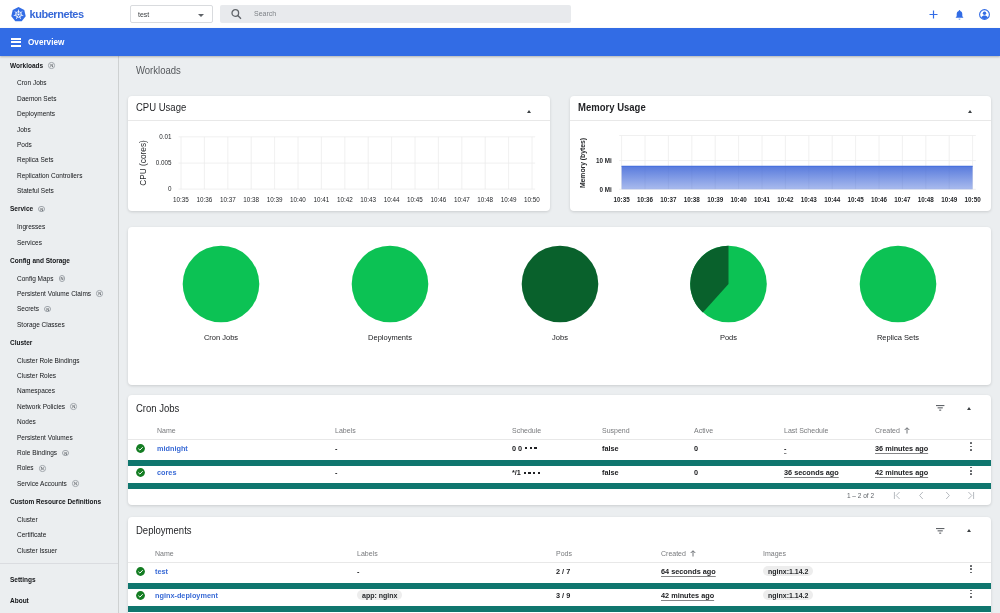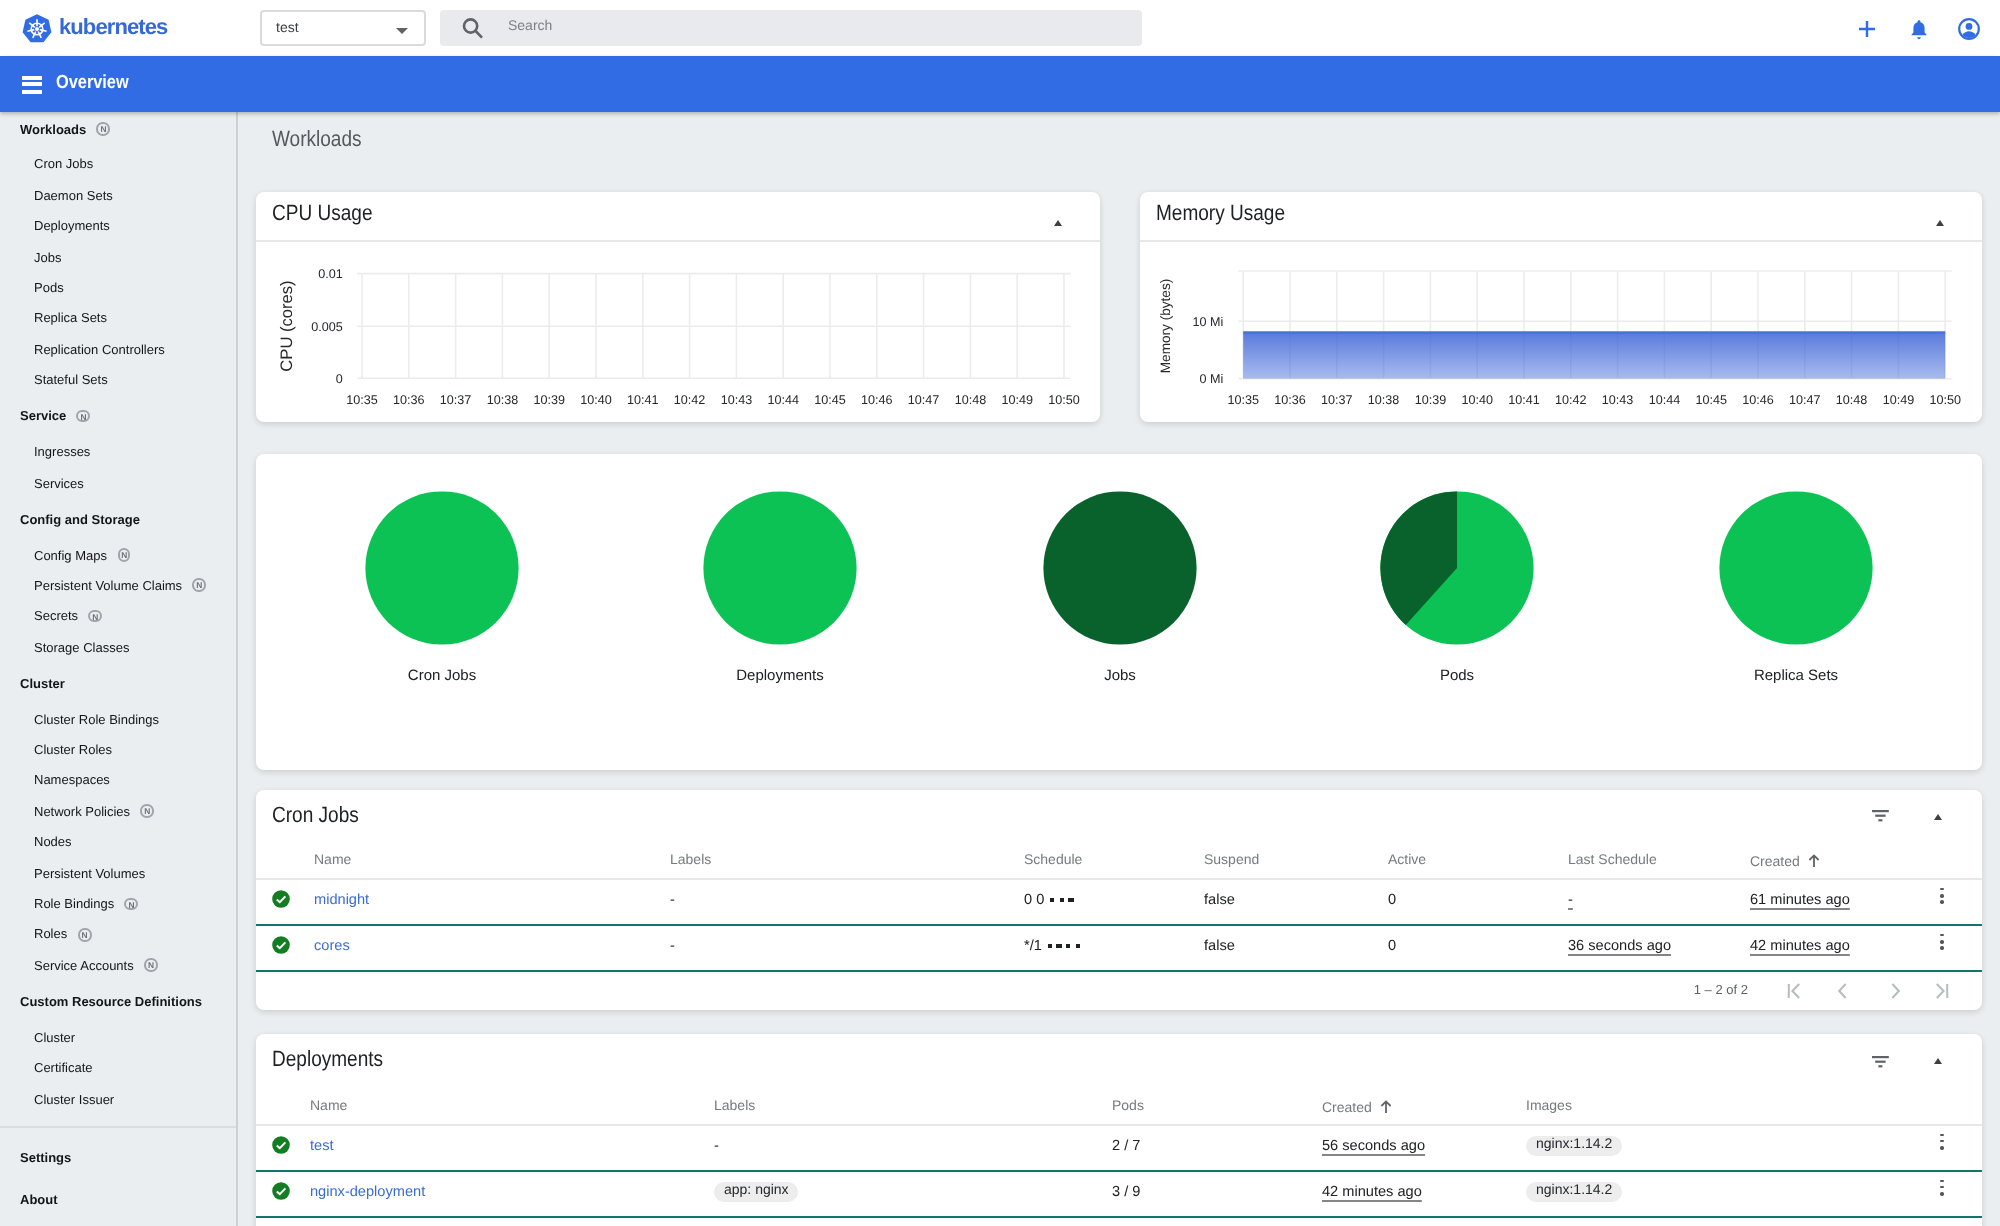--- a/index.html
+++ b/index.html
@@ -25,28 +25,28 @@
 .nbadge { display:inline-block; width:6.6px; height:6.6px; line-height:6.6px; border-radius:50%; background:#eceef0; border:0.5px solid #9fa5ab; color:#6b7075; font-size:4.2px; font-weight:bold; text-align:center; margin-left:3.5px; vertical-align:0.5px; }
 #sidediv { margin:5px 0 8px 0; border-top:1px solid #dadce0; }
 
 #pagetitle { position:absolute; left:136px; top:63.5px; font-size:11px; color:#55585c; transform:scaleX(0.865); transform-origin:0 50%; }
 .card { position:absolute; background:#fff; border-radius:4px; box-shadow:0 1px 3px rgba(0,0,0,0.14); }
 .chead { position:relative; border-bottom:1px solid #e8e8e8; }
 .ctitle { position:absolute; left:8px; font-size:11px; color:#1f2023; transform:scaleX(0.865); transform-origin:0 50%; white-space:nowrap; }
 .caret { position:absolute; width:0; height:0; border-left:2.6px solid transparent; border-right:2.6px solid transparent; border-bottom:3px solid #3c4043; }
 .ficon { position:absolute; }
 #cpucard { left:128px; top:96px; width:422px; height:114.5px; }
-#memcard { left:570px; top:96px; width:421px; height:114.5px; }
+#memcard { left:570px; top:96px; width:421px; height:114.5px;font-weight:bold; }
 #statuscard { left:128px; top:227px; width:863px; height:158.3px; }
 #croncard { left:128px; top:394.6px; width:863px; height:110.9px; }
 #deploycard { left:128px; top:517px; width:863px; height:110px; }
 
 table { border-collapse:collapse; table-layout:fixed; width:863px; }
 th { font-size:7px; font-weight:normal; color:#77797c; text-align:left; padding:0 0 0 6px; height:18px; border-bottom:1px solid #e8e8e8; white-space:nowrap; overflow:hidden; }
-td { font-size:7.3px; color:#202124; padding:0 0 4px 6px; height:23px; border-bottom:1px solid #0f766e; white-space:nowrap; overflow:hidden; }
+td { font-size:7.3px; color:#202124; padding:0 0 4px 6px; height:23px; border-bottom:6px solid #0f766e; white-space:nowrap; overflow:hidden;font-weight:bold; }
 a.lnk { color:#3a6bd6; text-decoration:none; }
 .und { text-decoration:underline; text-underline-offset:1.5px; text-decoration-thickness:0.8px; text-decoration-color:rgba(32,33,36,0.55); }
 .chip { display:inline-block; background:#ededed; border-radius:6px; font-size:7px; color:#26282b; padding:1.5px 5px; }
 .dots { display:inline-block; }
 .sq { display:inline-block; width:2.1px; height:2.1px; background:#202124; margin-left:2.7px; vertical-align:1.4px; }
 
 .dots div { width:1.7px; height:1.7px; border-radius:50%; background:#55585c; margin:0 auto 1.5px; }
 .pgfoot { position:absolute; right:0; bottom:0; height:19.5px; width:100%; font-size:6.5px; color:#5f6368; }
 </style>
 </head>
@@ -290,21 +290,21 @@
           <td style="padding-left:8px"><svg width="9" height="9" viewBox="0 0 9 9" style="vertical-align:middle">
               <circle cx="4.5" cy="4.5" r="4.4" fill="#147d23"></circle>
               <path d="M2.4 4.7 L3.9 6.1 L6.7 3.2" fill="none" stroke="#fff" stroke-width="1"></path>
             </svg></td>
           <td><a class="lnk">midnight</a></td>
           <td>-</td>
           <td>0 0<span class="sq"></span><span class="sq"></span><span class="sq"></span></td>
           <td>false</td>
           <td>0</td>
           <td><span class="und">-</span></td>
-          <td><span class="und">61 minutes ago</span></td>
+          <td><span class="und">36 minutes ago</span></td>
           <td style="padding-left:15px"><div class="dots"><div></div><div></div><div></div></div></td>
         </tr>
 <tr>
           <td style="padding-left:8px"><svg width="9" height="9" viewBox="0 0 9 9" style="vertical-align:middle">
               <circle cx="4.5" cy="4.5" r="4.4" fill="#147d23"></circle>
               <path d="M2.4 4.7 L3.9 6.1 L6.7 3.2" fill="none" stroke="#fff" stroke-width="1"></path>
             </svg></td>
           <td><a class="lnk">cores</a></td>
           <td>-</td>
           <td>*/1<span class="sq"></span><span class="sq"></span><span class="sq"></span><span class="sq"></span></td>
@@ -365,21 +365,21 @@
           <th></th>
         </tr>
 <tr>
           <td style="padding-left:8px"><svg width="9" height="9" viewBox="0 0 9 9" style="vertical-align:middle">
               <circle cx="4.5" cy="4.5" r="4.4" fill="#147d23"></circle>
               <path d="M2.4 4.7 L3.9 6.1 L6.7 3.2" fill="none" stroke="#fff" stroke-width="1"></path>
             </svg></td>
           <td><a class="lnk">test</a></td>
           <td>-</td>
           <td>2 / 7</td>
-          <td><span class="und">56 seconds ago</span></td>
+          <td><span class="und">64 seconds ago</span></td>
           <td><span class="chip">nginx:1.14.2</span></td>
           <td style="padding-left:15px"><div class="dots"><div></div><div></div><div></div></div></td>
         </tr>
 <tr>
           <td style="padding-left:8px"><svg width="9" height="9" viewBox="0 0 9 9" style="vertical-align:middle">
               <circle cx="4.5" cy="4.5" r="4.4" fill="#147d23"></circle>
               <path d="M2.4 4.7 L3.9 6.1 L6.7 3.2" fill="none" stroke="#fff" stroke-width="1"></path>
             </svg></td>
           <td><a class="lnk">nginx-deployment</a></td>
           <td><span class="chip">app: nginx</span></td>

